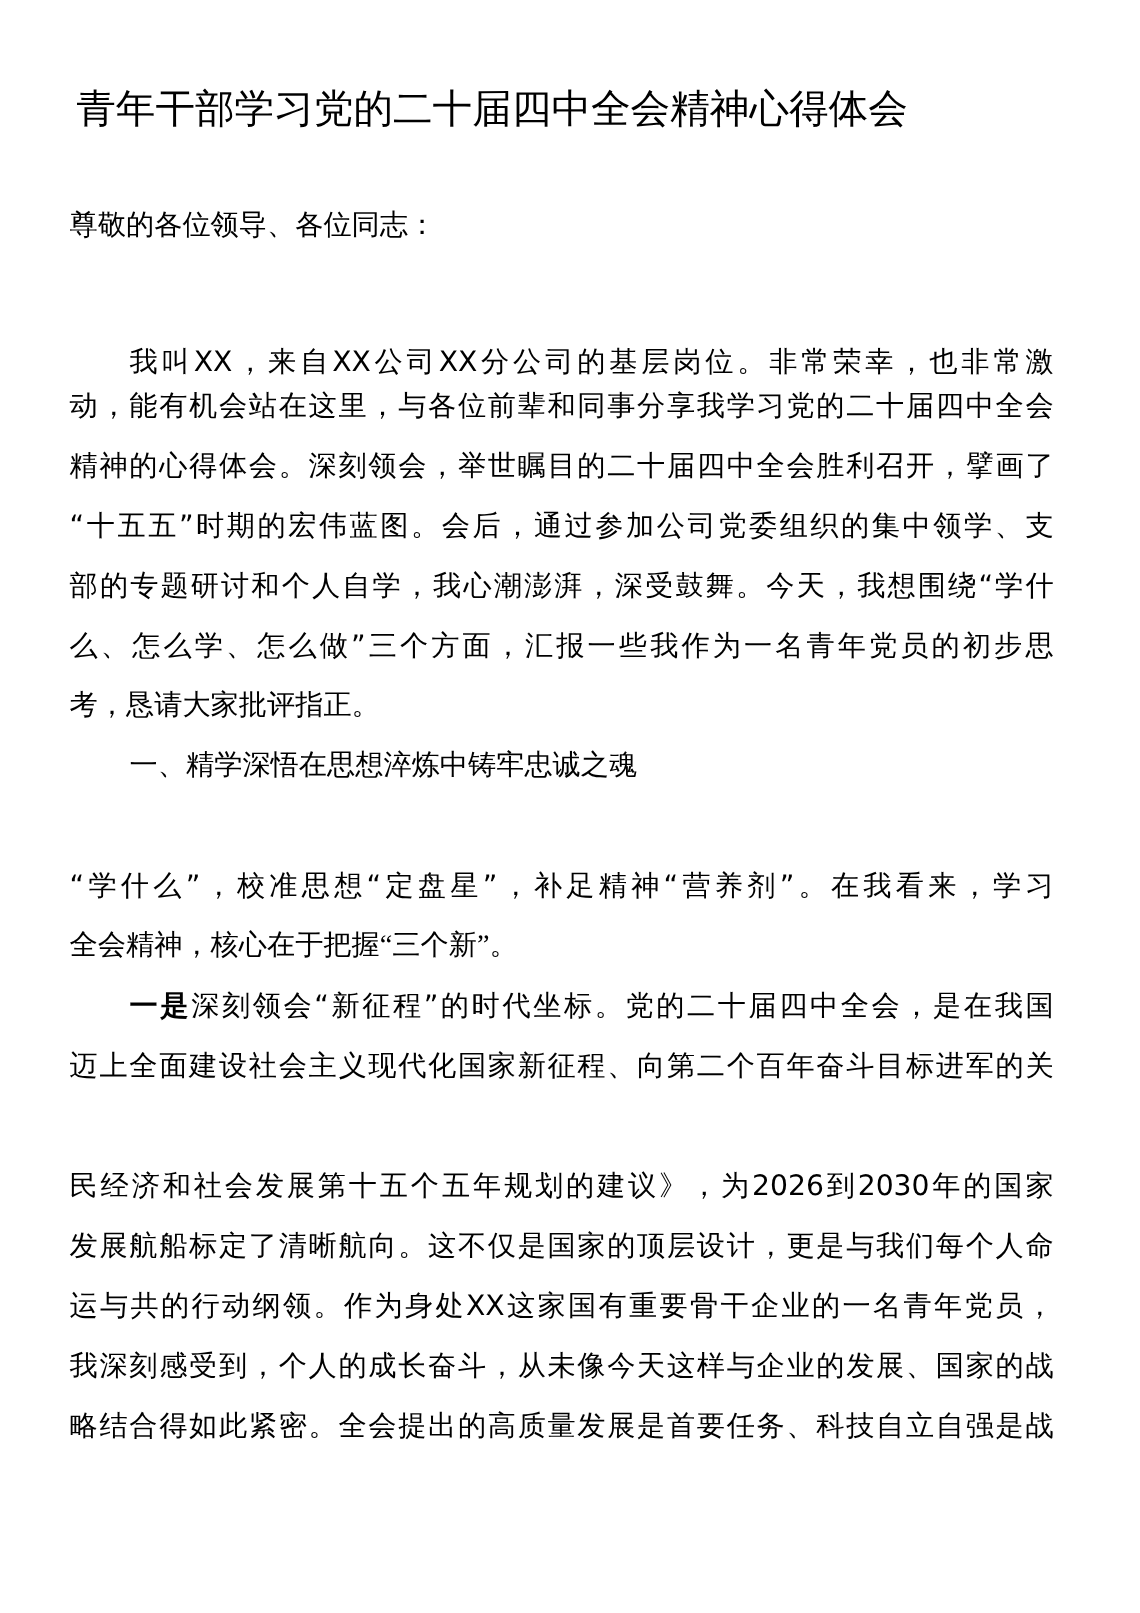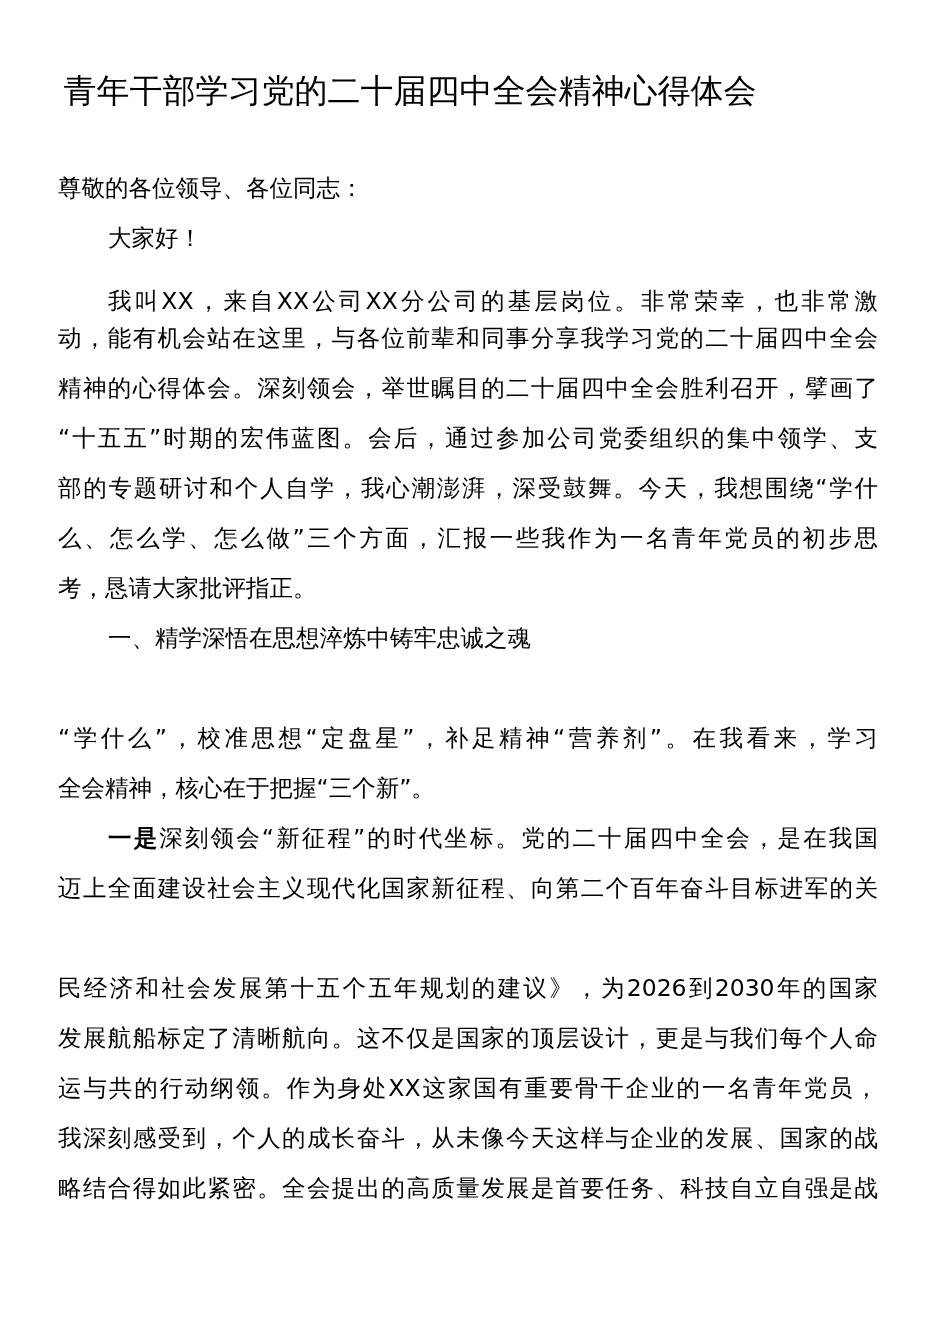--- a/index.html
+++ b/index.html
@@ -3,33 +3,32 @@
 <meta charset="utf-8">
 <style>
   html, body { margin: 0; padding: 0; background: #ffffff; }
   body { width: 950px; height: 1344px; overflow: hidden; position: relative;
          font-family: "DejaVu Sans", "Liberation Sans", sans-serif; color: #000; }
   .page { position: absolute; left: 0; top: 0; width: 950px; height: 1344px; background: #fff; }
   .title { position: absolute; left: 0; top: 66px; width: 820px; text-align: center;
            font-size: 33px; line-height: 50px; letter-spacing: 0px; white-space: nowrap; }
   .line { position: absolute; left: 58px; width: 820px; font-size: 23.5px; line-height: 50px;
           white-space: nowrap; text-align: justify; text-align-last: justify; }
-  .line.last { text-align-last: left; }
+  .line.last { text-align-last: left; font-family: Liberation Serif, serif; }
   .line.indent { left: 108px; width: 770px; }
   b { font-weight: bold; font-family: Liberation Serif, serif; }
 </style>
 </head>
 <body>
 
 <div class="page">
 
   <div class="title">青年干部学习党的二十届四中全会精神心得体会</div>
 
   <div class="line last" style="top:163px">尊敬的各位领导、各位同志：</div>
-  <div class="line indent last" style="top:213px">大家好！</div>
 
   <div class="line indent" style="top:276px">我叫XX，来自XX公司XX分公司的基层岗位。非常荣幸，也非常激</div>
   <div class="line" style="top:313px">动，能有机会站在这里，与各位前辈和同事分享我学习党的二十届四中全会</div>
   <div class="line" style="top:363px">精神的心得体会。深刻领会，举世瞩目的二十届四中全会胜利召开，擘画了</div>
   <div class="line" style="top:413px">“十五五”时期的宏伟蓝图。会后，通过参加公司党委组织的集中领学、支</div>
   <div class="line" style="top:463px">部的专题研讨和个人自学，我心潮澎湃，深受鼓舞。今天，我想围绕“学什</div>
   <div class="line" style="top:513px">么、怎么学、怎么做”三个方面，汇报一些我作为一名青年党员的初步思</div>
   <div class="line last" style="top:563px">考，恳请大家批评指正。</div>
 
   <div class="line indent last" style="top:613px">一、精学深悟在思想淬炼中铸牢忠诚之魂</div>

